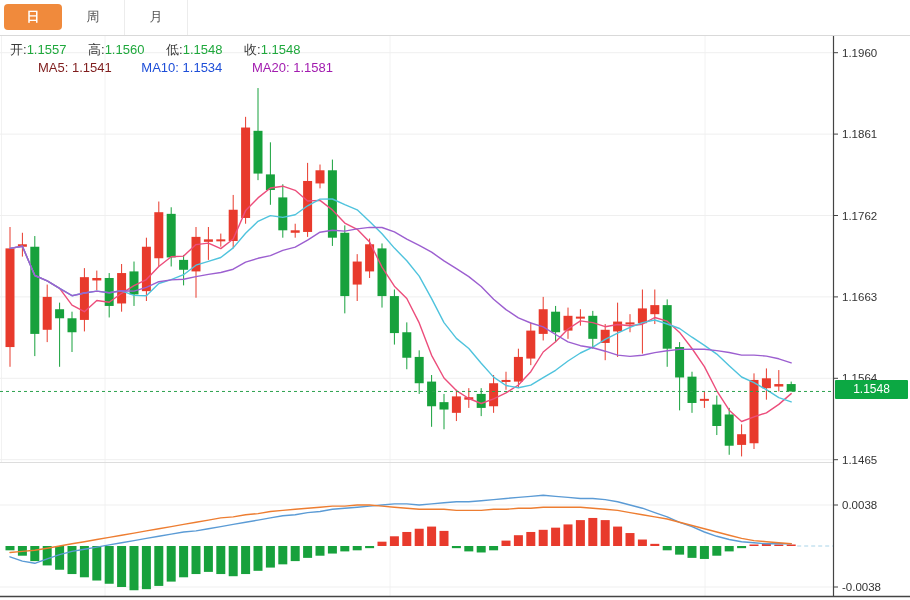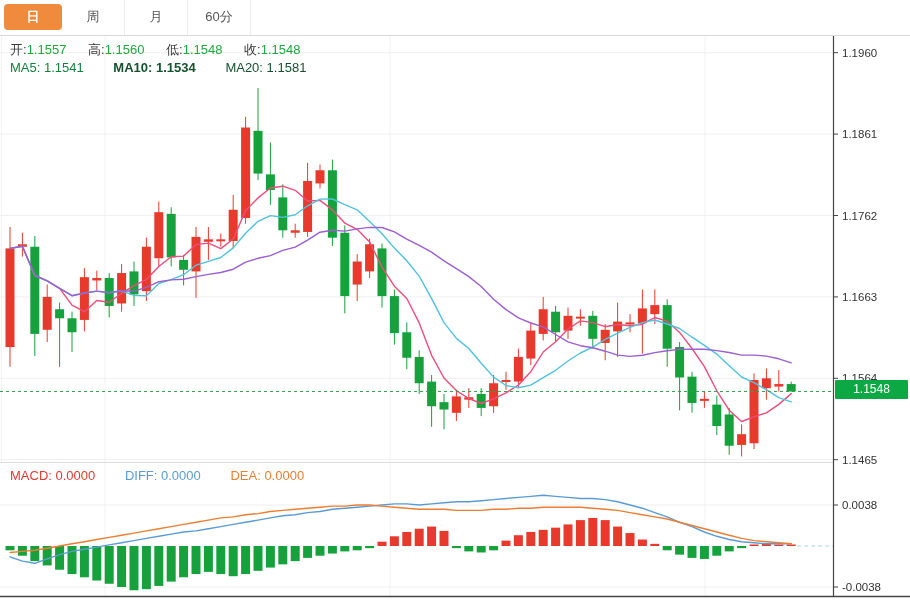--- a/index.html
+++ b/index.html
@@ -50,23 +50,20 @@
 
   <div id="tab-bar">
       <div class="tab active">
         <span class="pill" style="background: rgb(240, 138, 60);">日</span>
       </div>
       <div class="tab">
         <span class="pill">周</span>
       </div>
       <div class="tab">
         <span class="pill">月</span>
-      </div>
-      <div class="tab">
-        <span class="pill">60分</span>
       </div>
     </div>
 
   <svg id="chart-svg" width="910" height="600">
       <line x1="105" y1="35" x2="105" y2="596" stroke="#f2f2f2" stroke-width="1"></line>
       <line x1="390" y1="35" x2="390" y2="596" stroke="#f2f2f2" stroke-width="1"></line>
       <line x1="705" y1="35" x2="705" y2="596" stroke="#f2f2f2" stroke-width="1"></line>
       <line x1="1.5" y1="35" x2="1.5" y2="462" stroke="#f2f2f2" stroke-width="1"></line>
       <line x1="0" y1="52.7" x2="833" y2="52.7" stroke="#efefef" stroke-width="1"></line>
       <line x1="833" y1="52.7" x2="838" y2="52.7" stroke="#444444" stroke-width="1"></line>
@@ -297,26 +294,21 @@
     </svg>
 
   <div id="ohlc-row" class="legend-row">
     <span class="lab">开:</span><span class="val-g" style="color: rgb(31, 168, 60);">1.1557</span><span class="sp"></span>
     <span class="lab">高:</span><span class="val-g" style="color: rgb(31, 168, 60);">1.1560</span><span class="sp"></span>
     <span class="lab">低:</span><span class="val-g" style="color: rgb(31, 168, 60);">1.1548</span><span class="sp"></span>
     <span class="lab">收:</span><span class="val-g" style="color: rgb(31, 168, 60);">1.1548</span>
   </div>
 
   <div id="ma-row" class="legend-row">
-    <span id="ma5-t" style="color: #15803d;"><span>MA5:</span> <span>1.1541</span></span><span class="spw"></span>
-    <span id="ma10-t" style="color: #14532d; font-weight: bold;"><span>MA10:</span> <span>1.1534</span></span><span class="spw"></span>
-    <span id="ma20-t" style="color: #14532d;"><span>MA20:</span> <span>1.1581</span></span>
+    <span id="ma5-t" style="color: #7f1d1d; margin-left: 28px;"><span>MA5:</span> <span>1.1541</span></span><span class="spw"></span>
+    <span id="ma10-t" style="color: #1d4ed8;"><span>MA10:</span> <span>1.1534</span></span><span class="spw"></span>
+    <span id="ma20-t" style="color: #a21caf;"><span>MA20:</span> <span>1.1581</span></span>
   </div>
 
-  <div id="macd-row" class="legend-row">
-    <span id="macd-t" style="color: rgb(226, 58, 46);"><span>MACD:</span> <span>0.0000</span></span><span class="spw"></span>
-    <span id="diff-t" style="color: rgb(91, 155, 213);"><span>DIFF:</span> <span>0.0000</span></span><span class="spw"></span>
-    <span id="dea-t" style="color: rgb(237, 125, 49);"><span>DEA:</span> <span>0.0000</span></span>
-  </div>
 
   <div id="price-badge" style="background: rgb(12, 168, 67);">1.1548</div>
 
 </div>
 
 </body></html>

